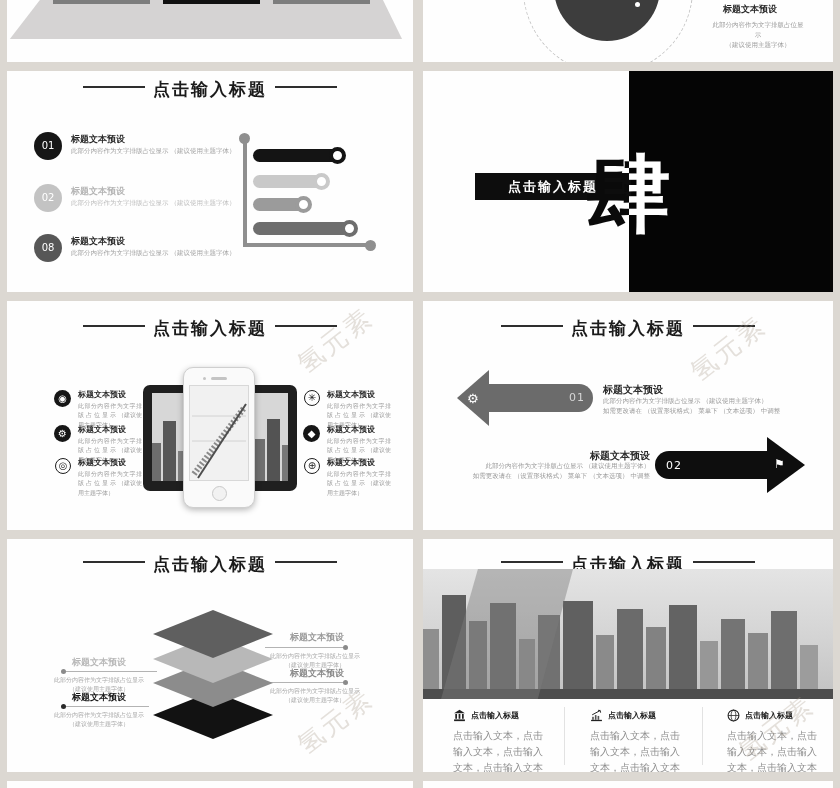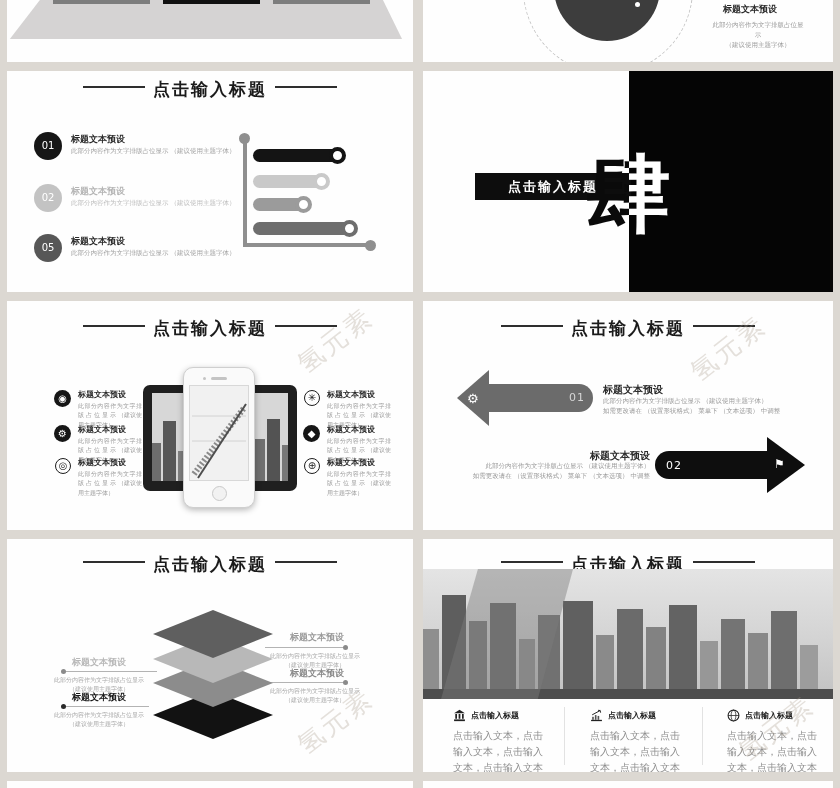--- a/index.html
+++ b/index.html
@@ -146,21 +146,21 @@
   <div class="t-line r" style="top:15px;"></div>
 
   <div class="num-circle" style="left:27px;top:61px;background:#161616;">01</div>
   <div class="item-h" style="left:64px;top:62px;">标题文本预设</div>
   <div class="item-b" style="left:64px;top:76px;">此部分内容作为文字排版占位显示 （建议使用主题字体）</div>
 
   <div class="num-circle" style="left:27px;top:113px;background:#c3c3c3;">02</div>
   <div class="item-h gray" style="left:64px;top:114px;">标题文本预设</div>
   <div class="item-b" style="left:64px;top:128px;color:#bdbdbd;">此部分内容作为文字排版占位显示 （建议使用主题字体）</div>
 
-  <div class="num-circle" style="left:27px;top:163px;background:#575757;">05</div>
+  <div class="num-circle" style="left:27px;top:163px;background:#575757;">08</div>
   <div class="item-h" style="left:64px;top:164px;">标题文本预设</div>
   <div class="item-b" style="left:64px;top:178px;">此部分内容作为文字排版占位显示 （建议使用主题字体）</div>
 
   <div class="axis-dot" style="left:232px;top:62px;"></div>
   <div class="vline"></div>
   <div class="hline"></div>
   <div class="axis-dot" style="left:358px;top:169px;"></div>
 
   <div class="hbar" style="top:78px;width:92px;background:#141414;"></div>
   <div class="ring" style="left:322px;top:76px;border-color:#141414;"></div>

